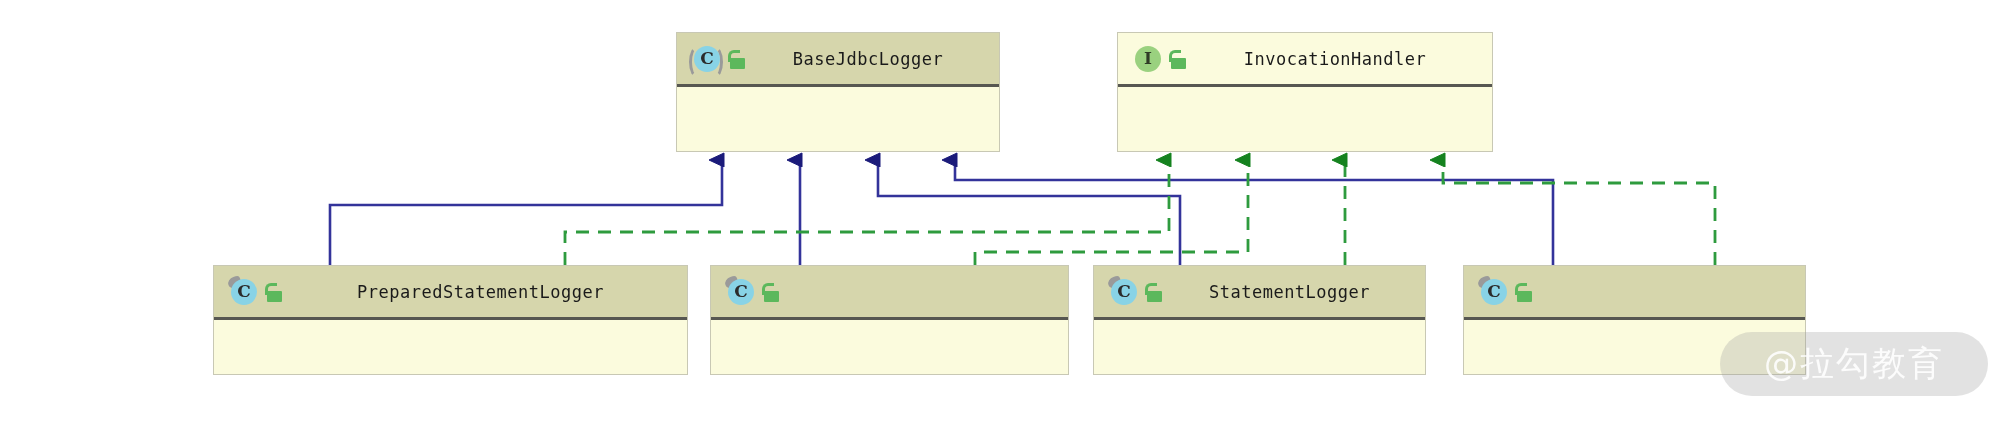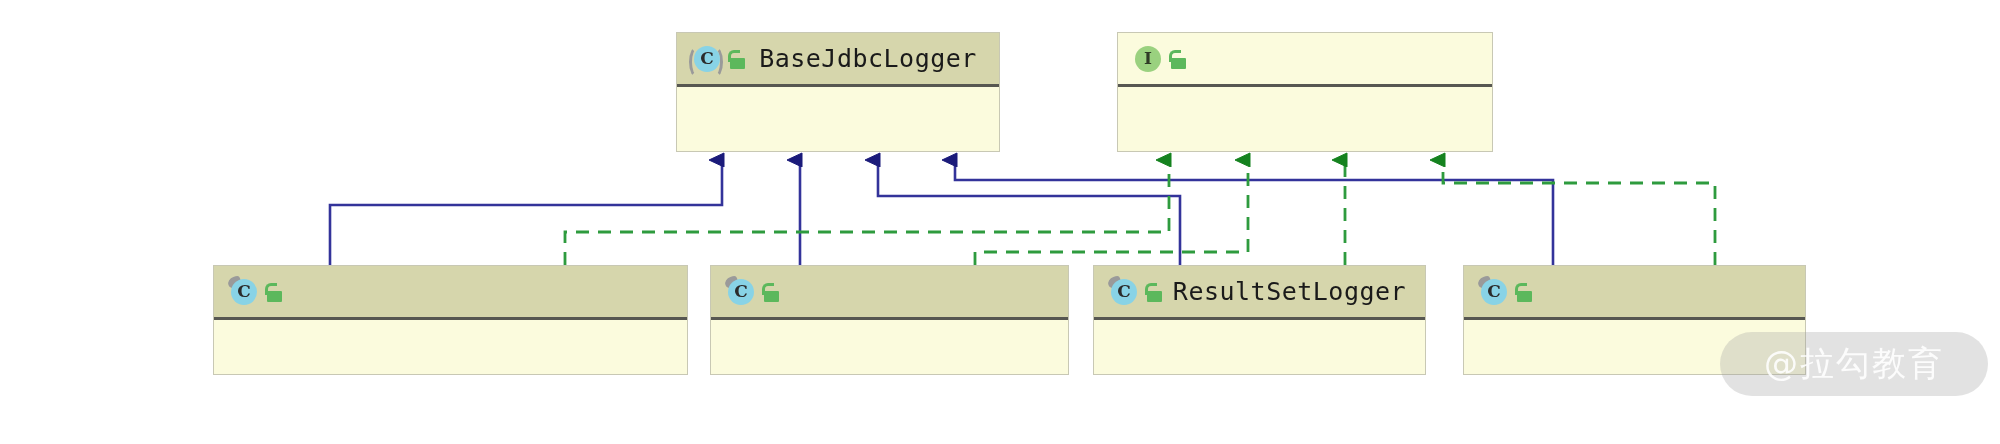--- a/index.html
+++ b/index.html
@@ -46,21 +46,21 @@
     position: relative;
   }
   .uml-node.kind-class > .uml-header { background: #d6d6ac; }
   .uml-node.kind-interface > .uml-header { background: #fbfbdd; }
   .uml-body {
     height: 54px;
     background: #fbfbdd;
   }
   .uml-title {
     font-family: "DejaVu Sans Mono", "Liberation Mono", monospace;
-    font-size: 25px;
+    font-size: 17px;
     color: #1a1a1a;
     letter-spacing: 0.5px;
     white-space: nowrap;
     flex: 1;
     text-align: center;
     padding-right: 14px;
   }
   
   .icon-stack {
     position: relative;
@@ -215,34 +215,36 @@
 
   <div class="uml-node kind-interface" style="left:1117px; top:32px; width:376px; height:120px;">
     <div class="uml-header">
       <span class="icon-stack">
         <span class="icon-circle c-interface">I</span>
       </span>
       <span class="icon-lock">
         <span class="lock-shackle"></span>
         <span class="lock-body"></span>
       </span>
+      <span class="uml-title">InvocationHandler</span>
     </div>
     <div class="uml-body"></div>
   </div>
 
   <div class="uml-node kind-class" style="left:213px; top:265px; width:475px; height:110px;">
     <div class="uml-header">
       <span class="icon-stack">
         <span class="icon-blob"></span>
         <span class="icon-circle c-class">C</span>
       </span>
       <span class="icon-lock">
         <span class="lock-shackle"></span>
         <span class="lock-body"></span>
       </span>
+      <span class="uml-title">PreparedStatementLogger</span>
     </div>
     <div class="uml-body"></div>
   </div>
 
   <div class="uml-node kind-class" style="left:710px; top:265px; width:359px; height:110px;">
     <div class="uml-header">
       <span class="icon-stack">
         <span class="icon-blob"></span>
         <span class="icon-circle c-class">C</span>
       </span>
@@ -257,21 +259,21 @@
   <div class="uml-node kind-class" style="left:1093px; top:265px; width:333px; height:110px;">
     <div class="uml-header">
       <span class="icon-stack">
         <span class="icon-blob"></span>
         <span class="icon-circle c-class">C</span>
       </span>
       <span class="icon-lock">
         <span class="lock-shackle"></span>
         <span class="lock-body"></span>
       </span>
-      <span class="uml-title">ResultSetLogger</span>
+      <span class="uml-title">StatementLogger</span>
     </div>
     <div class="uml-body"></div>
   </div>
 
   <div class="uml-node kind-class" style="left:1463px; top:265px; width:343px; height:110px;">
     <div class="uml-header">
       <span class="icon-stack">
         <span class="icon-blob"></span>
         <span class="icon-circle c-class">C</span>
       </span>

